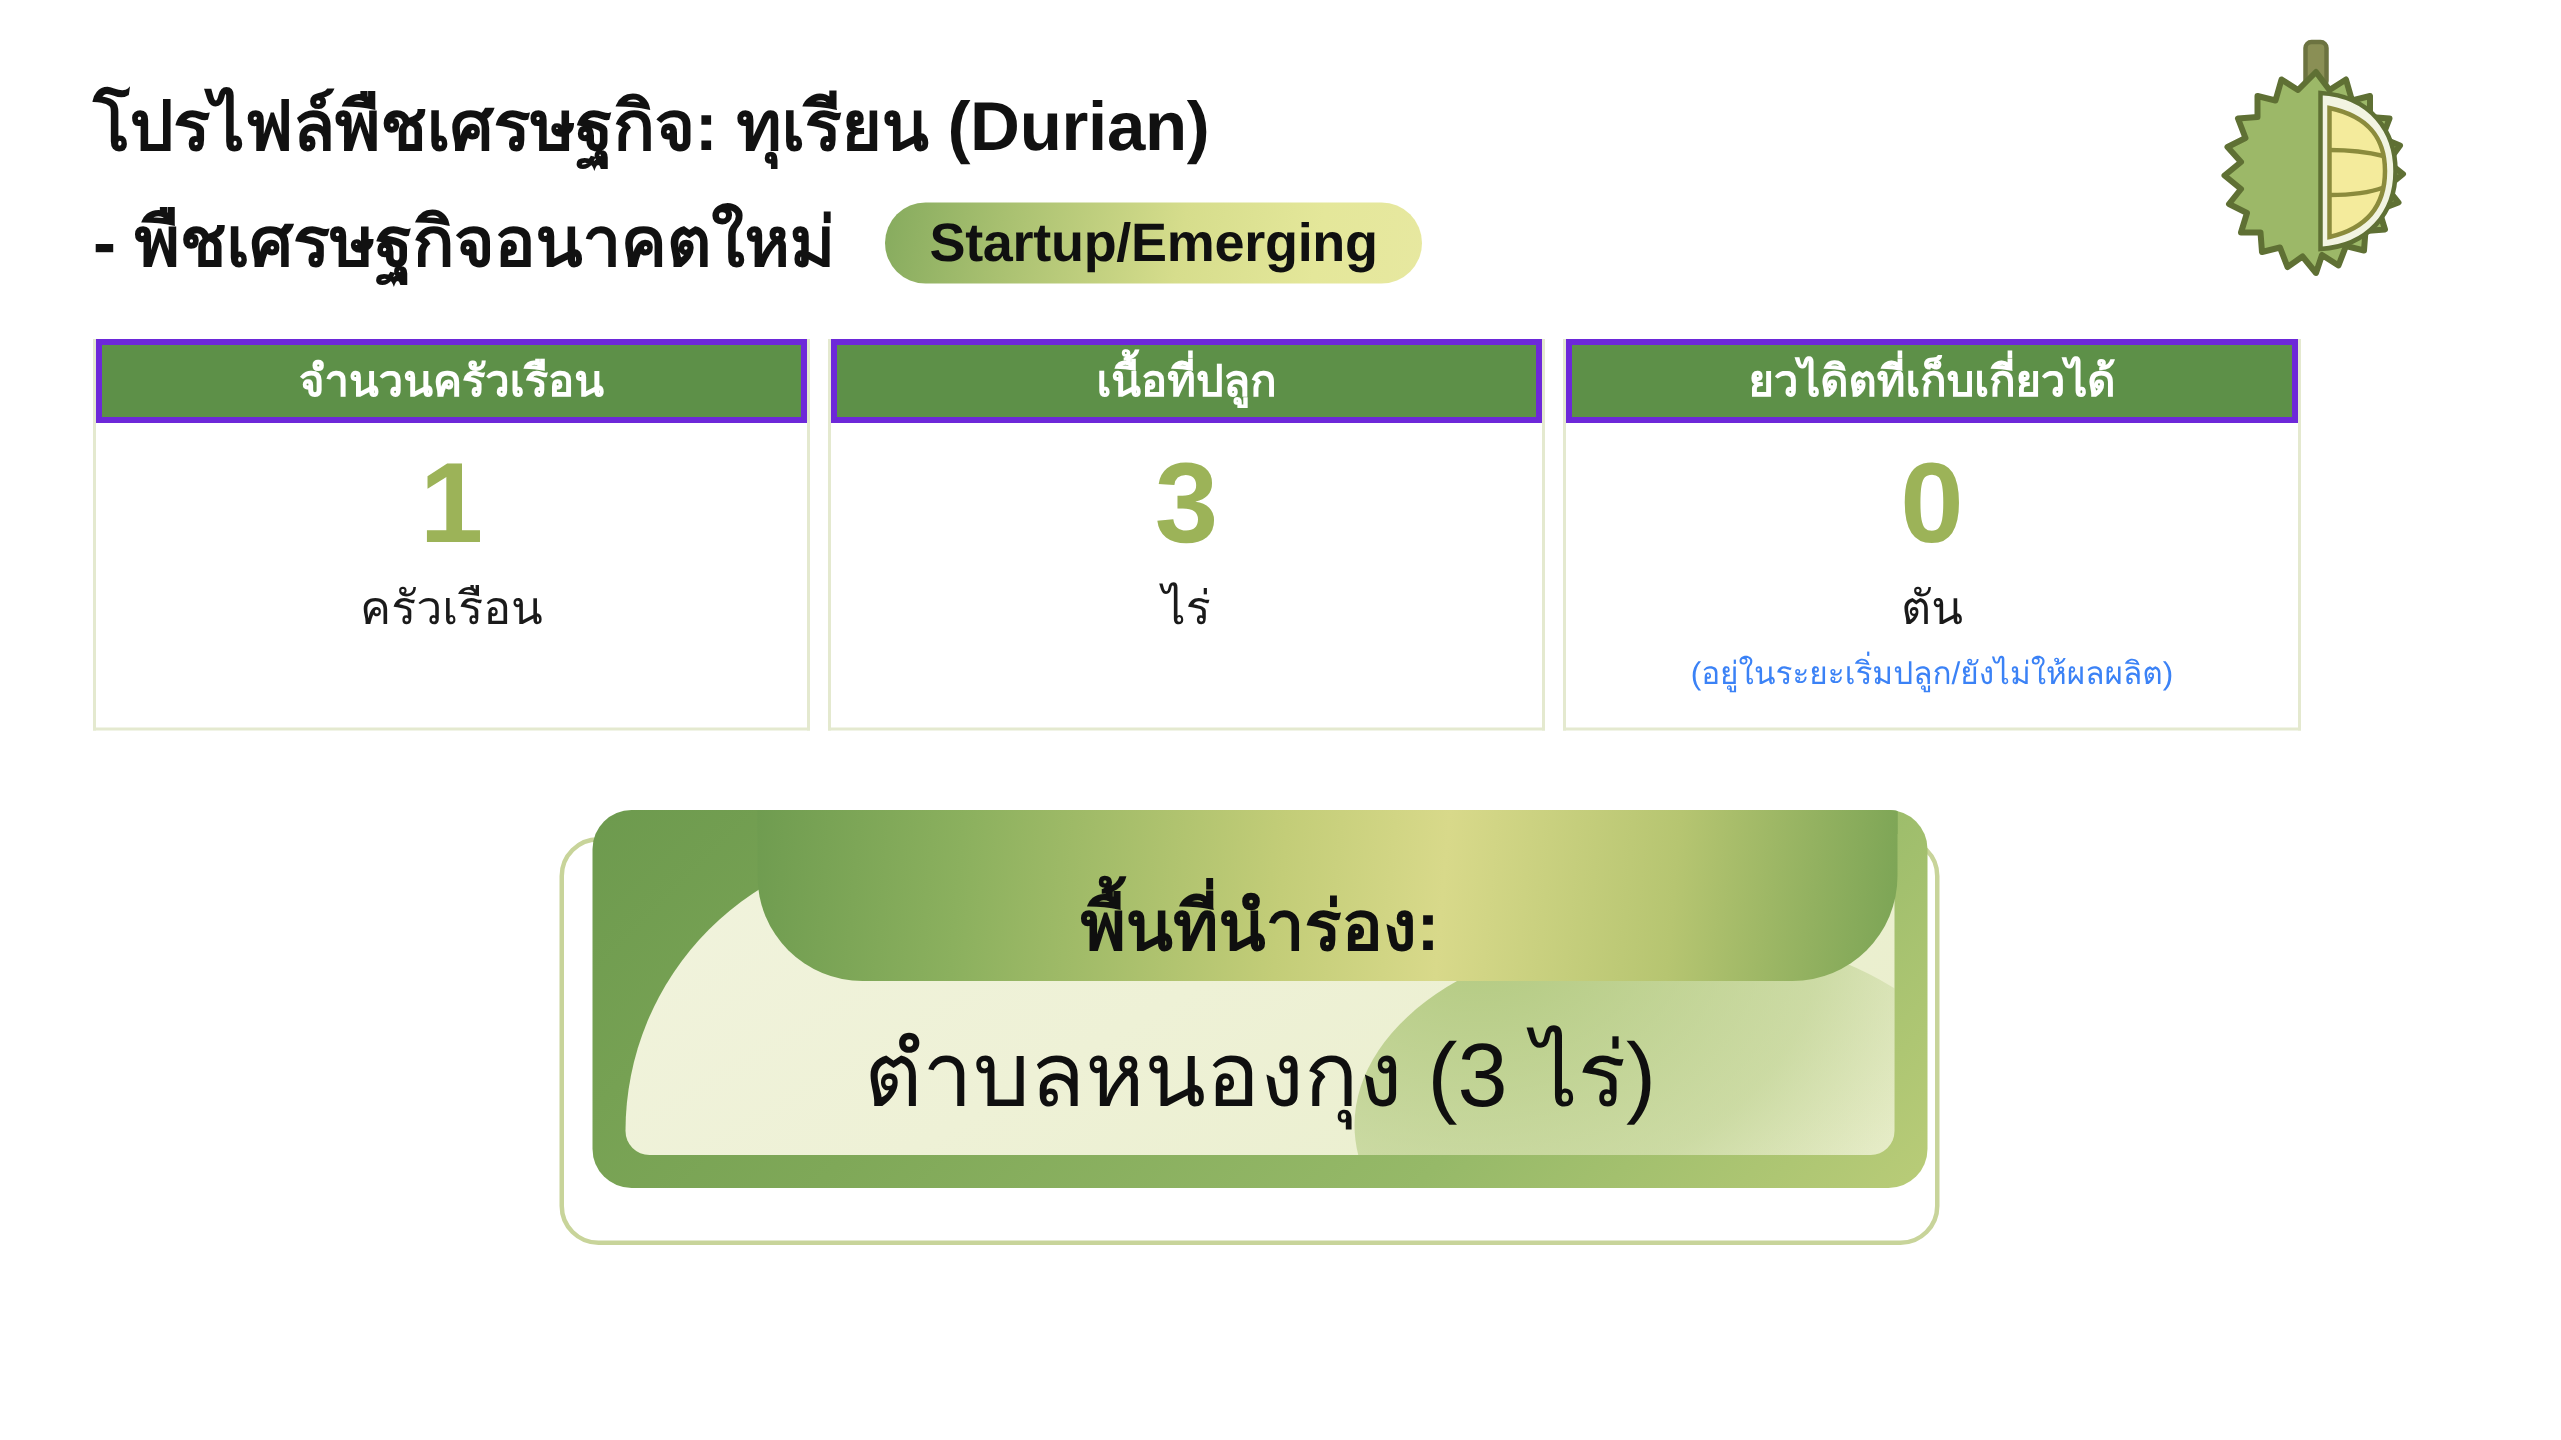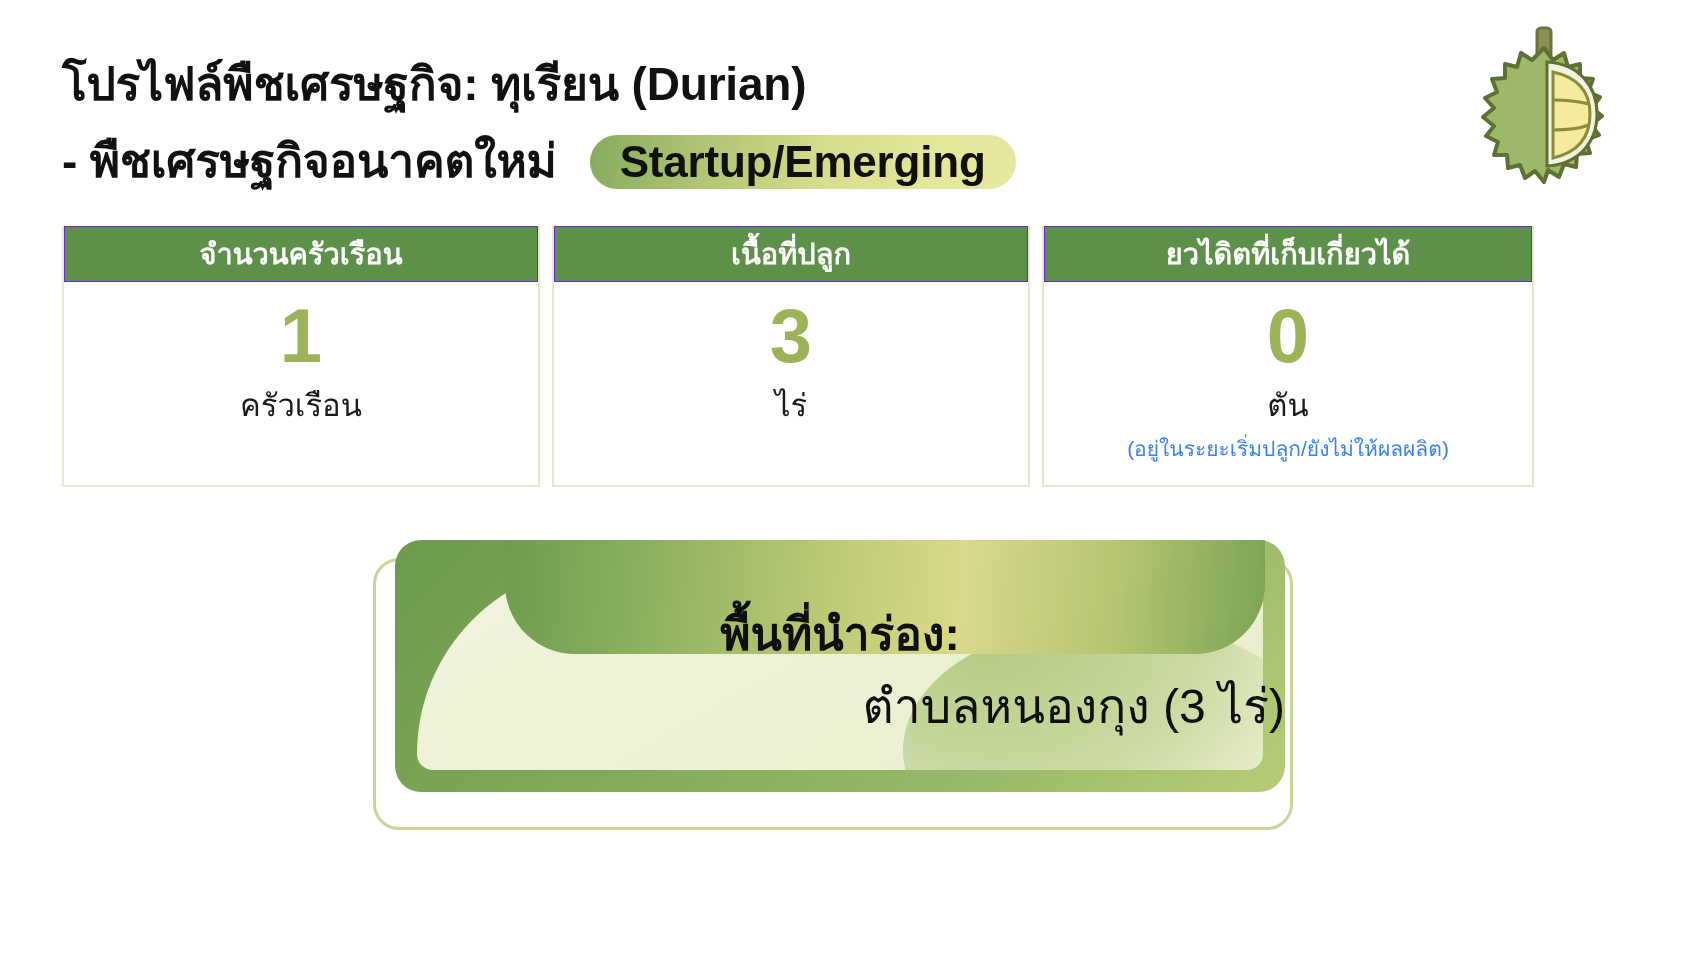--- a/index.html
+++ b/index.html
@@ -37,21 +37,21 @@
     gap:33px;
   }
   .badge {
     display:inline-flex;
     align-items:center;
     justify-content:center;
     height:54px;
     padding:0 30px;
     border-radius:27px;
     background:linear-gradient(100deg,#86ab5e 0%,#a8c070 22%,#d6dd8c 55%,#e4e79a 80%,#e7e8a0 100%);
-    font-size:44px;
+    font-size:36px;
     font-weight:bold;
     color:#101010;
     white-space:nowrap;
     position:relative;
     top:2px;
   }
 
   
   .durian-icon {
     position:absolute;
@@ -72,21 +72,21 @@
     background:#ffffff;
     border:2px solid #e4e9cf;
     border-top:none;
     display:flex;
     flex-direction:column;
   }
   .card.card-wide { width:492px; }
 
   .card-header {
     background:#5d9048;
-    border:1px solid #6d28d9;
+    border:4px solid #6d28d9;
     height:56px;
     display:flex;
     align-items:center;
     justify-content:center;
     color:#ffffff;
     font-size:29px;
     font-weight:bold;
     white-space:nowrap;
     overflow:hidden;
   }
@@ -169,35 +169,35 @@
   
   .pilot-sweep {
     position:absolute;
     right:-60px; bottom:-110px;
     width:420px; height:260px;
     background:radial-gradient(ellipse at 20% 0%,rgba(167,194,112,0.85) 0%,rgba(167,194,112,0.45) 48%,rgba(167,194,112,0) 72%);
     border-radius:50%;
   }
   .pilot-label {
     position:absolute;
-    left:0; top:57px;
+    left:0; top:40px;
     width:890px;
     text-align:center;
     font-size:46px;
     font-weight:bold;
     color:#0f0f0f;
     z-index:4;
     white-space:nowrap;
   }
   .pilot-value {
     position:absolute;
     left:0; top:128px;
     width:890px;
-    text-align:right;
-    font-size:48px;
+    text-align:center;
+    font-size:60px;
     color:#0f0f0f;
     z-index:4;
     white-space:nowrap;
   }
 </style>
 </head>
 <body>
 
 <div class="slide">
 

